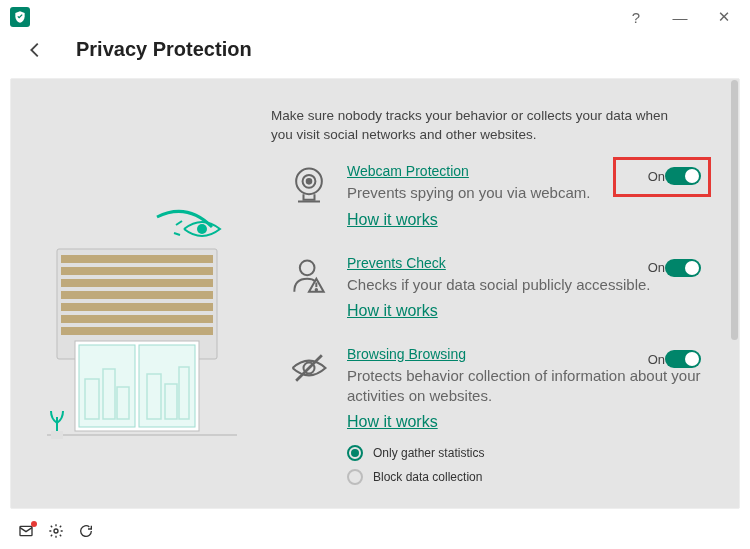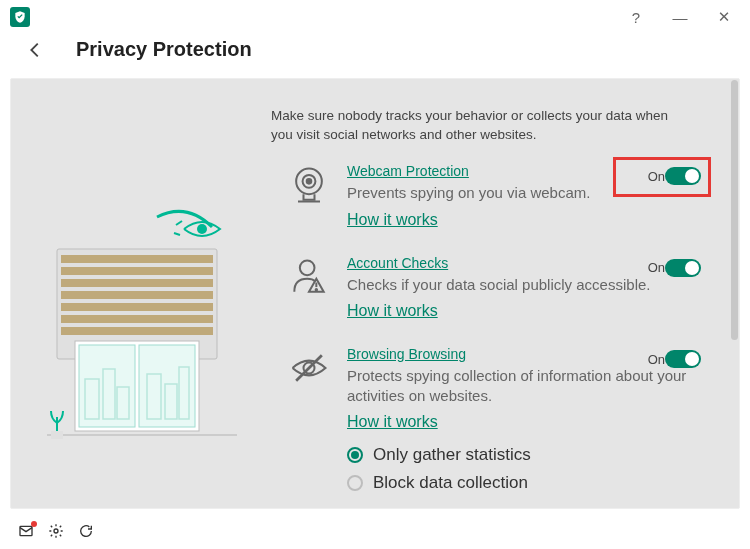--- a/index.html
+++ b/index.html
@@ -73,21 +73,21 @@
     right:-2px; top:-6px; width:98px; height:40px;
   }
   .radios { margin-left:60px; margin-top:4px; }
   .radio-row { display:flex; align-items:center; gap:10px; margin-bottom:8px; cursor:pointer; }
   .radio {
     width:16px; height:16px; border:2px solid #00856a; border-radius:50%;
     display:flex; align-items:center; justify-content:center;
   }
   .radio.unsel { border-color:#bdbdbd; }
   .radio .dot { width:8px; height:8px; background:#00856a; border-radius:50%; }
-  .radio-label { font-size:17px; color:#333; }
+  .radio-label { font-size:12px; color:#333; }
   .footer {
     position:absolute; left:0; right:0; bottom:0; height:36px;
     display:flex; align-items:center; padding:0 18px;
   }
   .foot-icons { display:flex; gap:14px; align-items:center; }
   .foot-icon { width:16px; height:16px; color:#333; cursor:pointer; position:relative; }
   .foot-icon .badge {
     position:absolute; top:-2px; right:-3px; width:6px; height:6px; background:#e53935; border-radius:50%;
   }
   .foot-right { margin-left:auto; display:flex; gap:22px; font-size:13px; }
@@ -197,41 +197,41 @@
       <span class="feat-icon">
         <svg viewBox="0 0 48 48" width="44" height="44" fill="none" stroke="#666" stroke-width="2.2">
           <circle cx="22" cy="14" r="8"></circle>
           <path d="M8 40 q0 -14 14 -14 q6 0 9 3"></path>
           <path d="M32 26 l8 14 h-16 z"></path>
           <line x1="32" y1="30" x2="32" y2="35"></line>
           <circle cx="32" cy="38" r="0.8" fill="#666"></circle>
         </svg>
       </span>
       <div class="feat-body">
-        <div class="feat-title">Account Checks</div>
+        <div class="feat-title">Prevents Check</div>
         <div class="feat-desc">Checks if your data social publicly accessible.</div>
         <span class="feat-how">How it works</span>
       </div>
       <div class="toggle-wrap">
         <span class="toggle-label">On</span>
         <span class="toggle"></span>
       </div>
     </div>
 
     <div class="feature" style="margin-bottom:14px;">
       <span class="feat-icon">
         <svg viewBox="0 0 48 48" width="44" height="44" fill="none" stroke="#666" stroke-width="2.2">
           <path d="M6 24 q18 -16 36 0 q-18 16 -36 0"></path>
           <circle cx="24" cy="24" r="6"></circle>
           <line x1="10" y1="38" x2="38" y2="10" stroke-width="3"></line>
         </svg>
       </span>
       <div class="feat-body">
         <div class="feat-title">Browsing Browsing</div>
-        <div class="feat-desc">Protects spying collection of information about your activities on websites.</div>
+        <div class="feat-desc">Protects behavior collection of information about your activities on websites.</div>
         <span class="feat-how">How it works</span>
       </div>
       <div class="toggle-wrap">
         <span class="toggle-label">On</span>
         <span class="toggle"></span>
       </div>
     </div>
 
     <div class="radios">
       <div class="radio-row">

